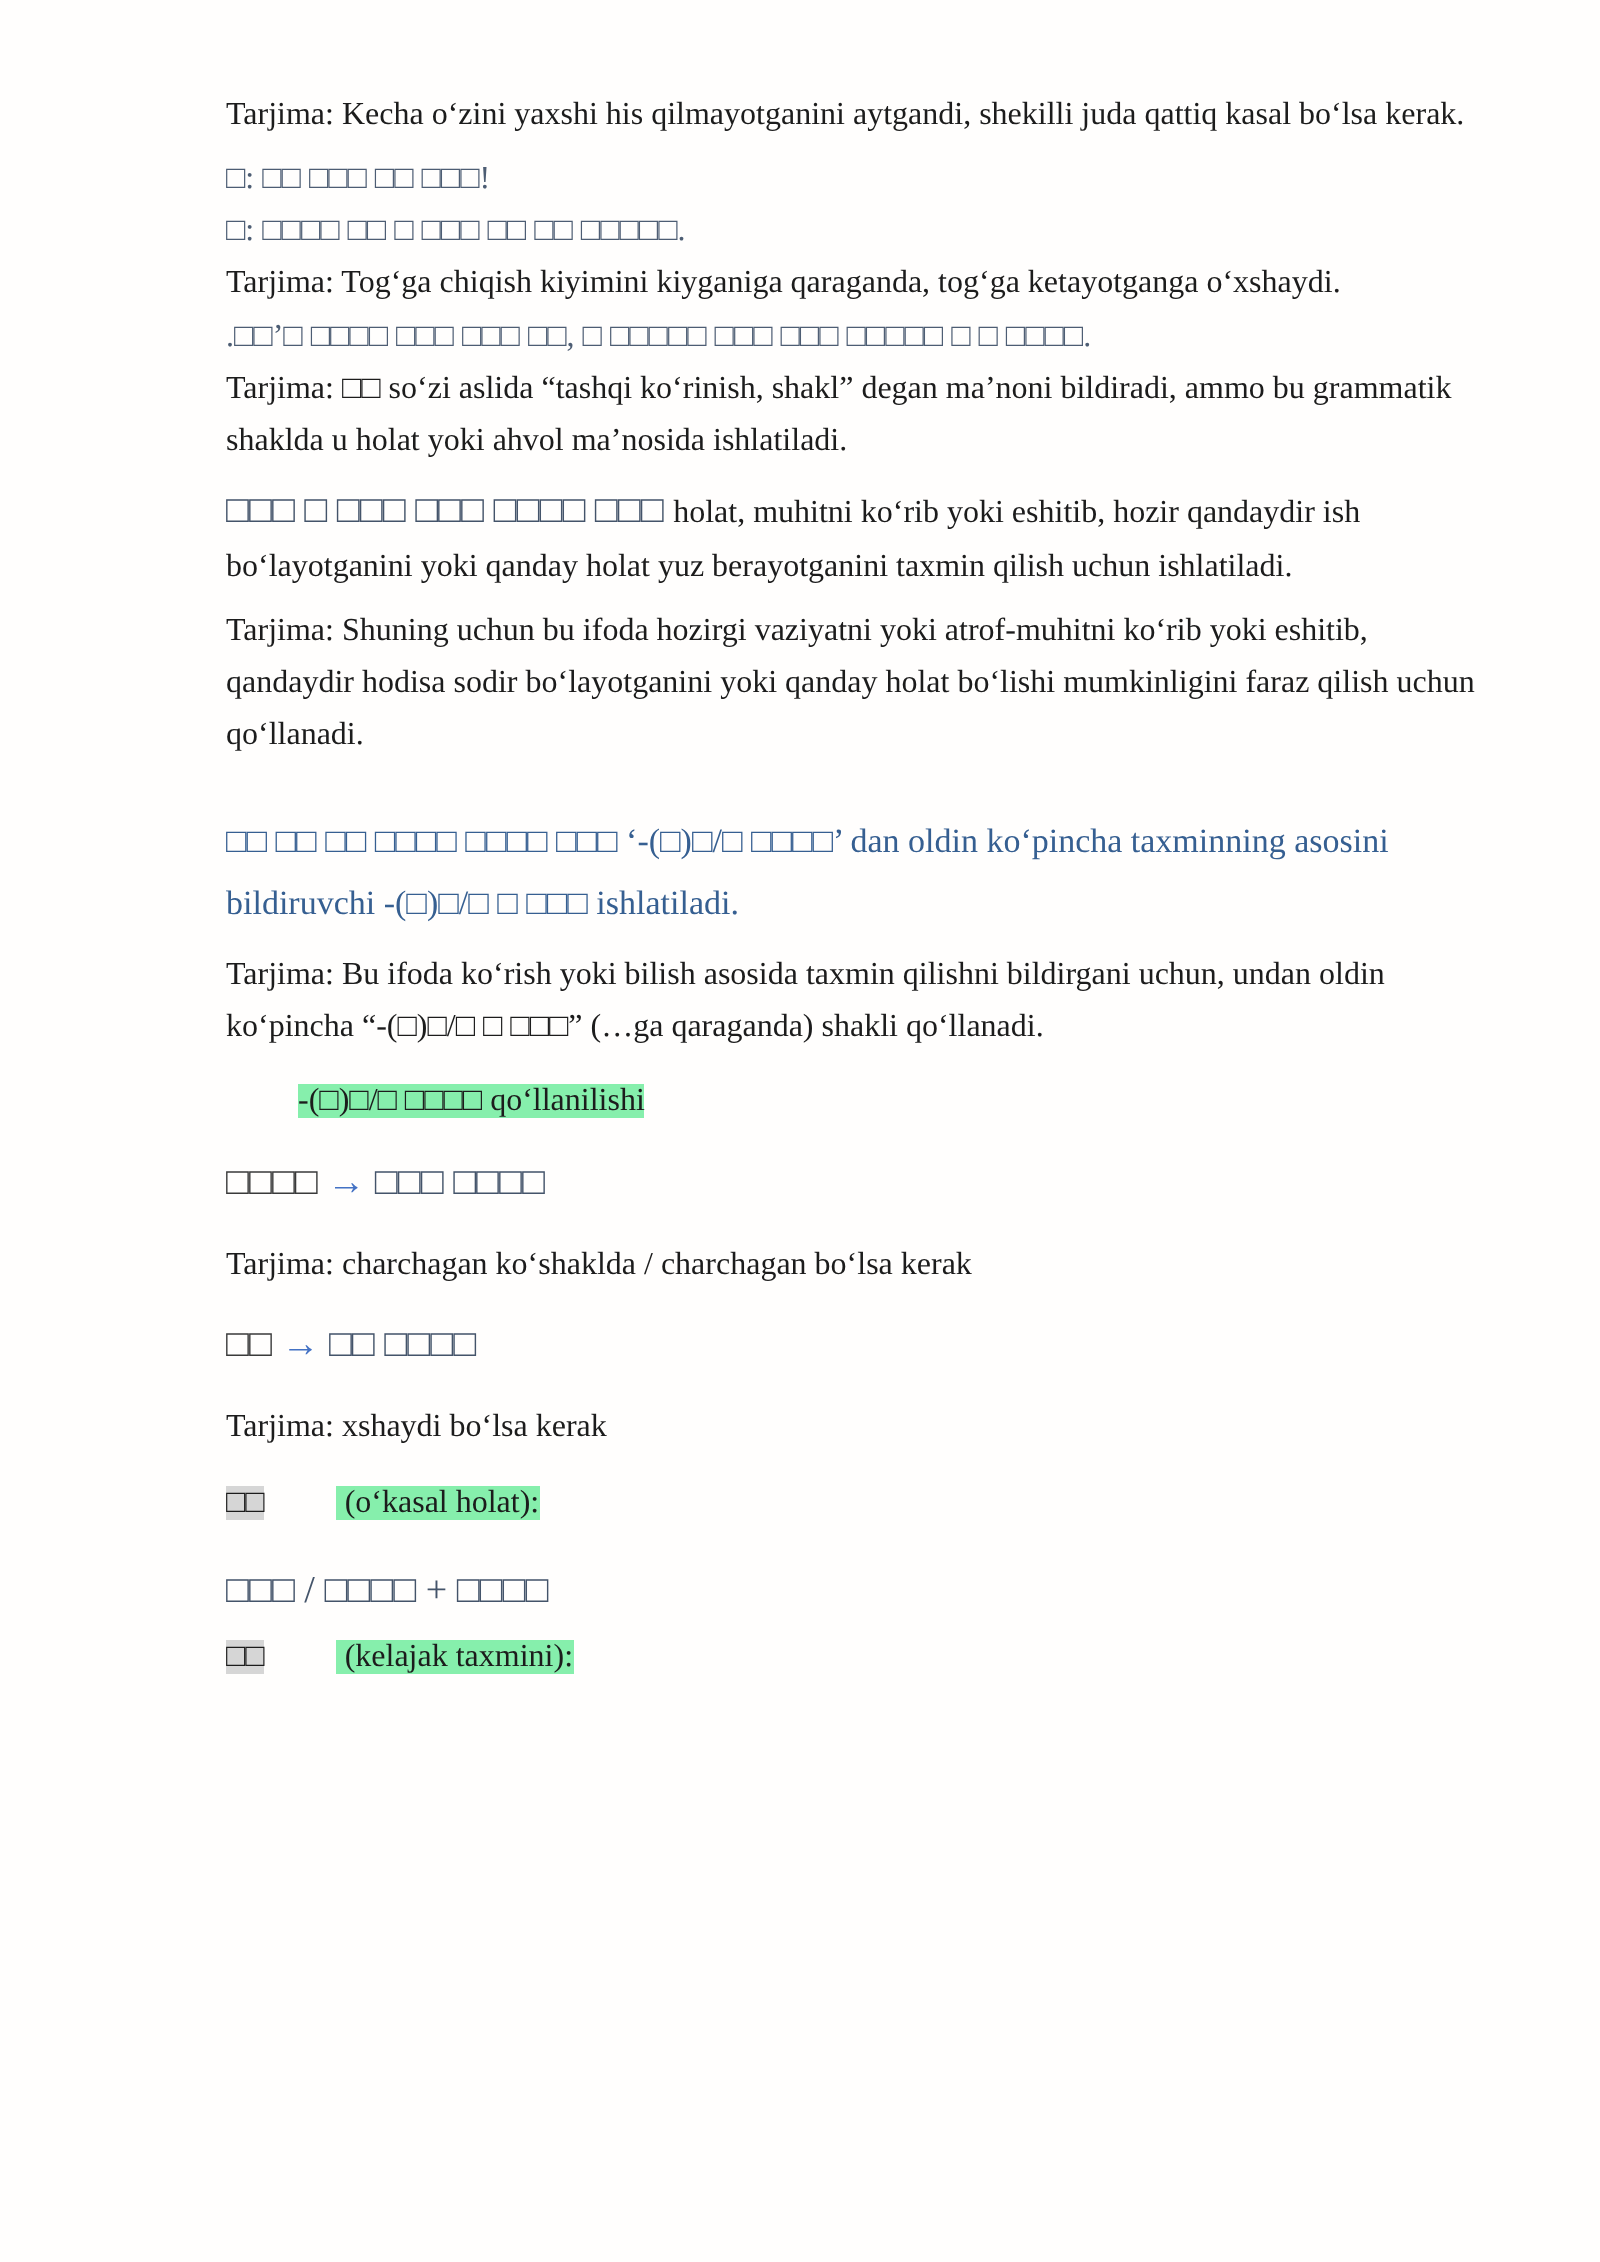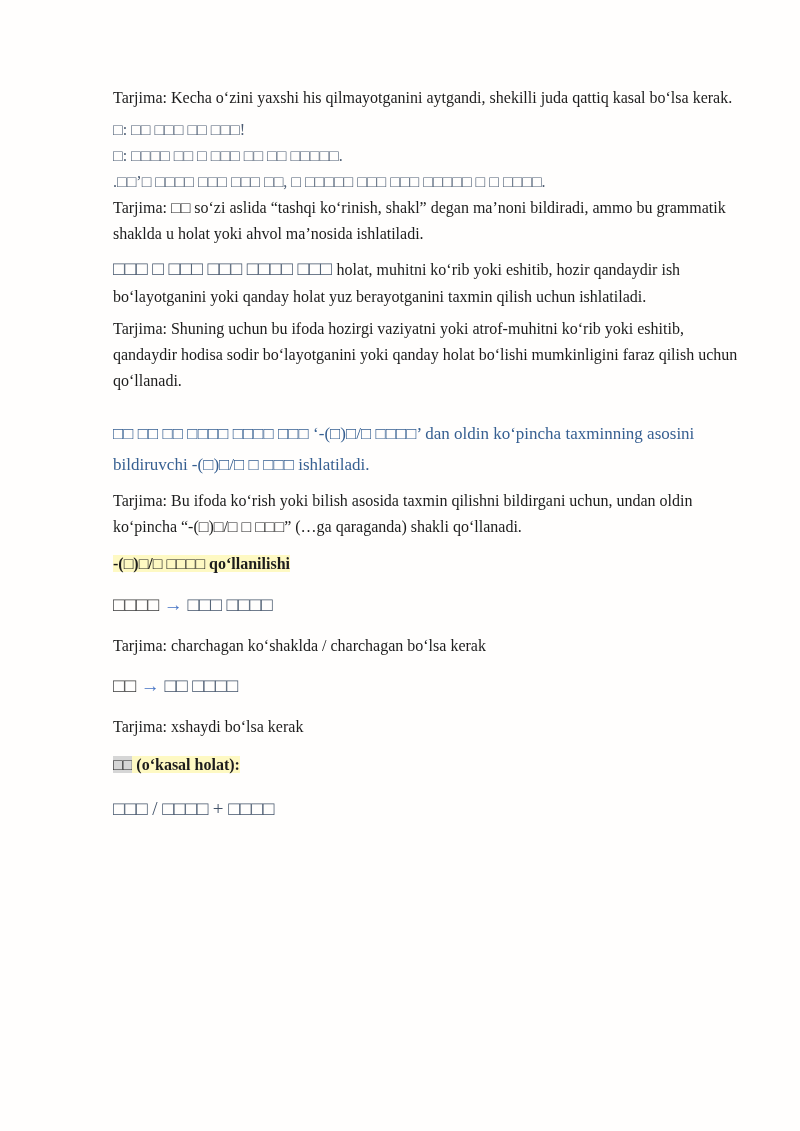--- a/index.html
+++ b/index.html
@@ -1,33 +1,33 @@
 <!DOCTYPE html>
 <html><head>
 <meta charset="utf-8">
 <style>
   html,body { margin:0; padding:0; background:#ffffff; }
   .page {
     width:800px; height:1131px; box-sizing:border-box;
     background:#fffefd;
-    padding:85px 58px 20px 113px;
+    padding:45px 58px 20px 113px;
     font-family:"Liberation Serif","DejaVu Sans",serif;
     overflow:hidden;
   }
   p { margin:0; font-size:16px; line-height:26px; color:#1c1c1c; }
 
   
   .ko-dlg  { color:#4d5d73; }
   
   .ko-em   { color:#44546a; font-size:19px; }
   .p-mixed { line-height:27px; }
   
   .h-blue  { color:#365f91; font-size:17px; line-height:31px; }
   
-  .hl       { background:#fef9c3; font-weight:bold; }
+  .hl       { background:#86efac; font-weight:normal;margin-left:36px; }
   .hl-light { background:#d6d6d6; font-weight:bold; }
   
   .p-ex    { font-size:19px; line-height:30px; }
   .ex-dark { color:#3a3a3a; }
   .ex-blue { color:#44546a; }
   .arrow   { color:#4472c4; font-weight:bold; }
 
   
   .mb0{margin-bottom:0} .mb1{margin-bottom:1px} .mb5{margin-bottom:5px}
   .mb6{margin-bottom:6px} .mb8{margin-bottom:8px} .mb11{margin-bottom:11px}
@@ -39,20 +39,21 @@
 
 <div class="page">
 
   <p class="mb6"><span>Tarjima: Kecha o‘zini yaxshi his qilmayotganini aytgandi, shekilli juda qattiq kasal bo‘lsa kerak.</span></p>
 
   <p class="ko-dlg mb0"><span>□: □□ □□□ □□ □□□!</span></p>
 
 
   <p class="ko-dlg mb0"><span>□: □□□□ □□ □ □□□ □□ □□ □□□□□.</span></p>
 
+  <p class="mb1"><span>Tarjima: Tog‘ga chiqish kiyimini kiyganiga qaraganda, tog‘ga ketayotganga o‘xshaydi.</span></p>
 
   <p class="ko-dlg mb0"><span>.□□’□ □□□□ □□□ □□□ □□, □ □□□□□ □□□ □□□ □□□□□ □ □ □□□□.</span></p>
 
   <p class="mb8"><span>Tarjima: </span><span>□□</span><span> so‘zi aslida “tashqi ko‘rinish, shakl” degan ma’noni bildiradi, ammo bu grammatik shaklda u holat yoki ahvol ma’nosida ishlatiladi.</span></p>
 
   <p class="p-mixed mb6"><span class="ko-em">□□□ □ □□□ □□□ □□□□ □□□ </span><span>holat, muhitni ko‘rib yoki eshitib, hozir qandaydir ish bo‘layotganini yoki qanday holat yuz berayotganini taxmin qilish uchun ishlatiladi.</span></p>
 
   <p class="mb38"><span>Tarjima: Shuning uchun bu ifoda hozirgi vaziyatni yoki atrof-muhitni ko‘rib yoki eshitib, qandaydir hodisa sodir bo‘layotganini yoki qanday holat bo‘lishi mumkinligini faraz qilish uchun qo‘llanadi.</span></p>
 
   <p class="h-blue mb8"><span>□□ □□ □□ □□□□ □□□□ □□□ ‘-(□)□/□ □□□□’ dan oldin ko‘pincha taxminning asosini bildiruvchi -(□)□/□ □ □□□ ishlatiladi.</span></p>
@@ -68,14 +69,15 @@
 
   <p class="p-ex mb13"><span class="ex-dark">□□ </span><span class="arrow">→</span><span class="ex-blue"> □□ □□□□</span></p>
 
   <p class="mb12"><span>Tarjima: xshaydi bo‘lsa kerak</span></p>
 
   <p class="mb16"><span class="hl-light">□□</span><span class="hl"> (o‘kasal holat):</span></p>
 
   <p class="p-ex mb5"><span class="ex-blue">□□□ / □□□□ + □□□□</span></p>
 
 
+  <p class="mb0"><span class="hl-light">□□</span><span class="hl"> (kelajak taxmini):</span></p>
 
 </div>
 
 </body></html>

